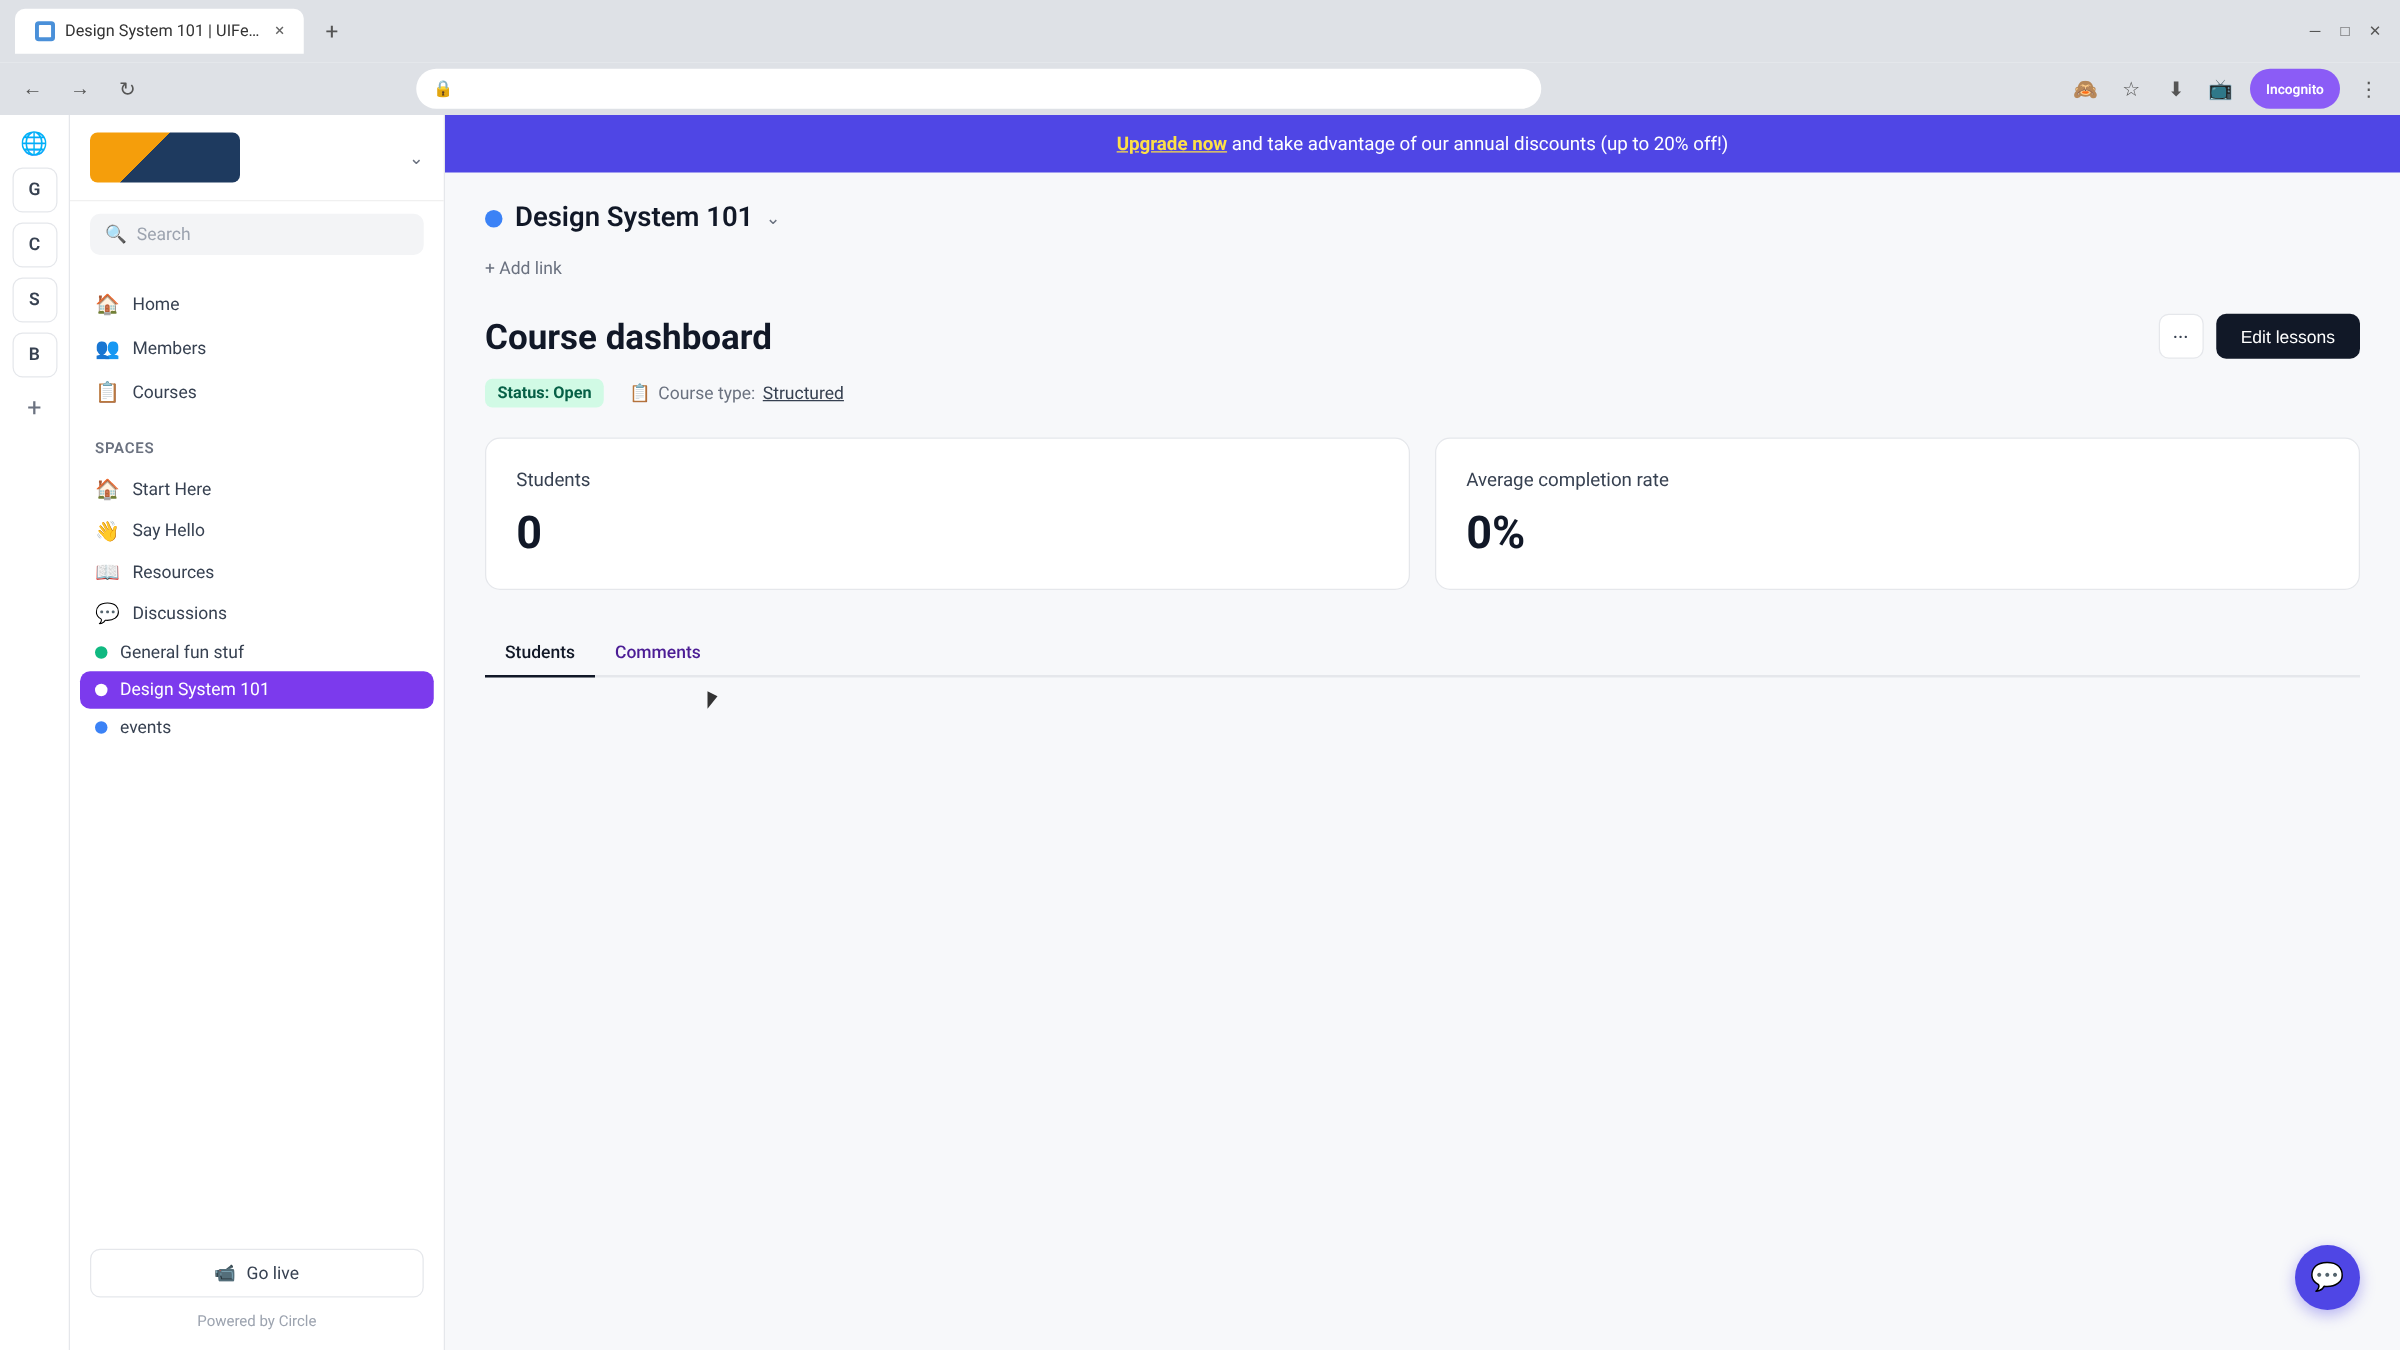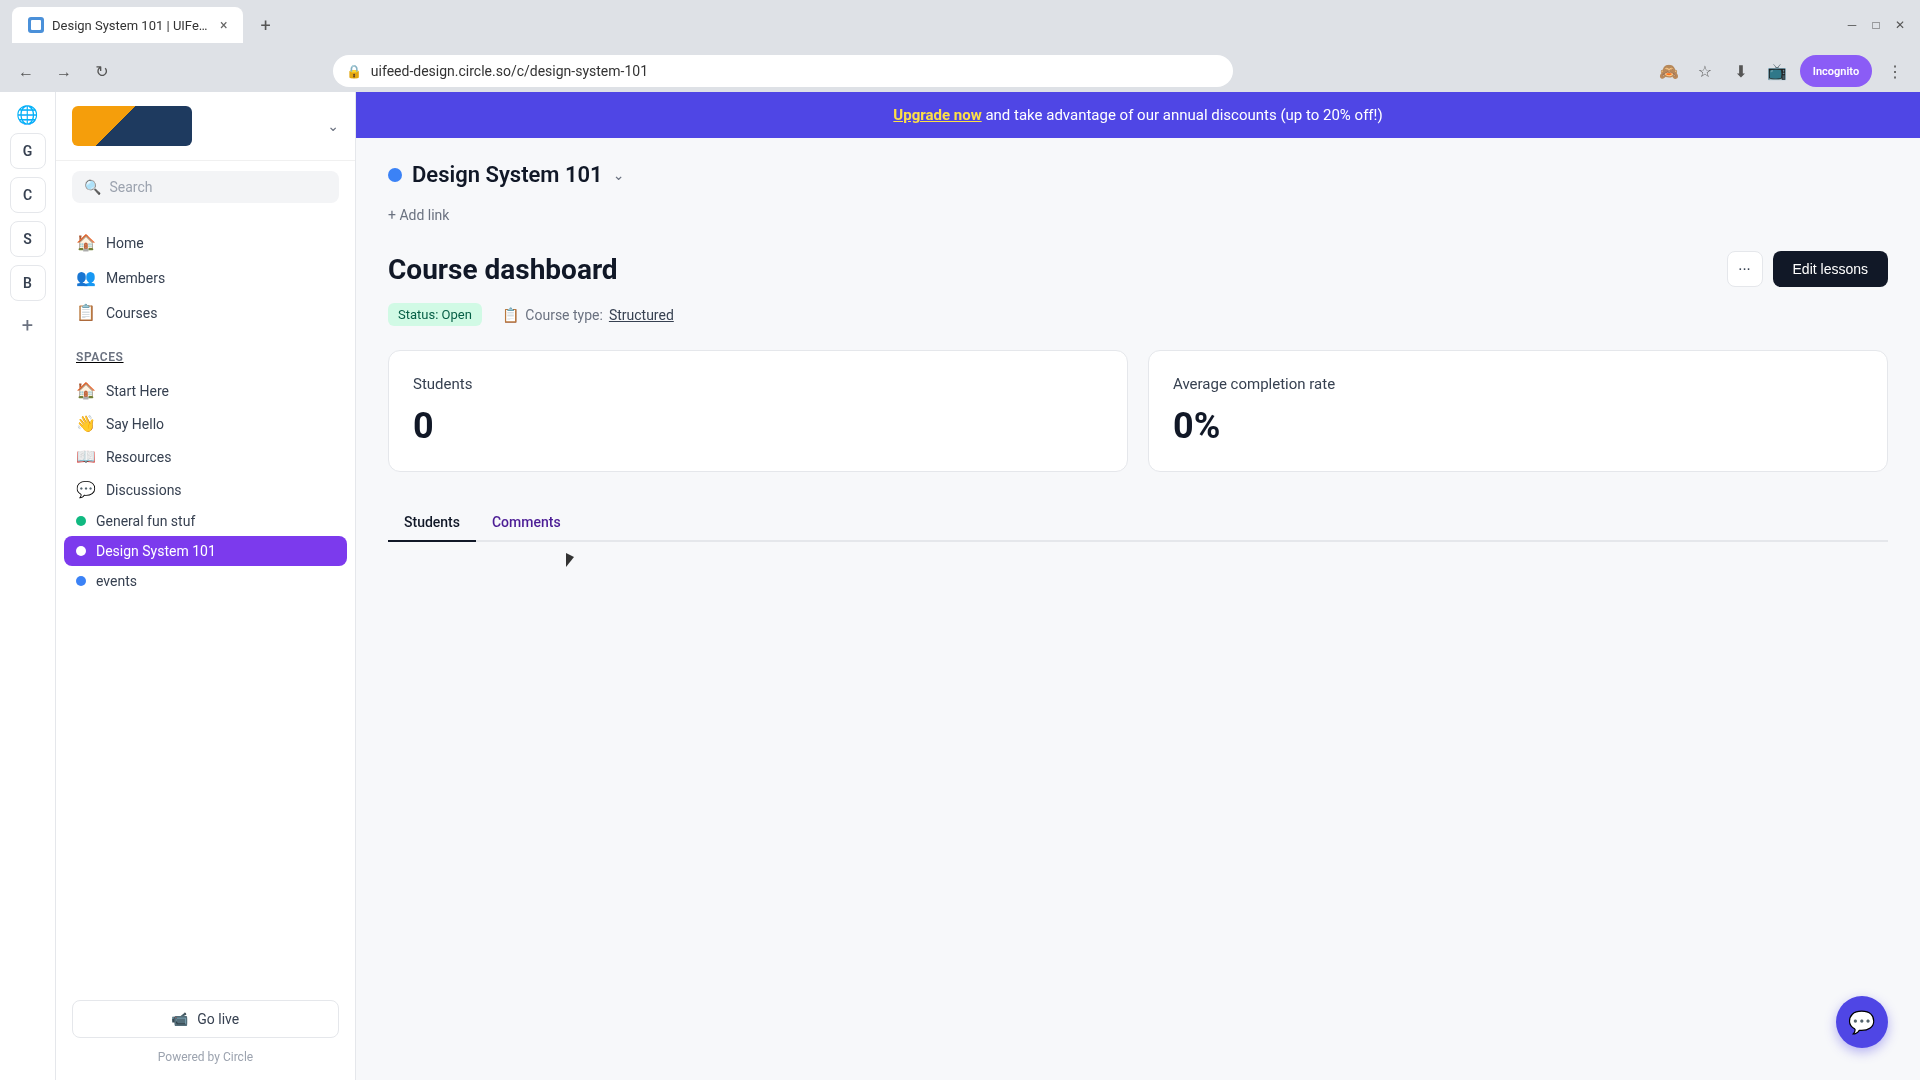--- a/index.html
+++ b/index.html
@@ -40,21 +40,21 @@
     
     .sidebar { width: 300px; background: #fff; border-right: 1px solid #e5e7eb; display: flex; flex-direction: column; }
     .sidebar-header { padding: 14px 16px; display: flex; align-items: center; justify-content: space-between; border-bottom: 1px solid #f0f0f0; }
     .sidebar-logo { width: 120px; height: 40px; background: linear-gradient(135deg, #f59e0b 40%, #1e3a5f 40%); border-radius: 6px; }
     .sidebar-chevron { color: #6b7280; cursor: pointer; font-size: 14px; }
 
     .sidebar-nav { padding: 12px 8px; }
     .sidebar-nav-item { display: flex; align-items: center; gap: 10px; padding: 8px 12px; border-radius: 8px; cursor: pointer; font-size: 14px; color: #374151; }
     .sidebar-nav-icon { font-size: 16px; color: #6b7280; }
 
-    .spaces-section { padding: 8px 20px 4px; text-decoration: underline; }
+    .spaces-section { padding: 8px 20px 4px; }
     .spaces-label { font-size: 12px; font-weight: 600; color: #6b7280; text-transform: uppercase; letter-spacing: 0.05em; margin-bottom: 6px; }
     .sidebar-space-item { display: flex; align-items: center; gap: 10px; padding: 7px 12px; border-radius: 8px; cursor: pointer; font-size: 14px; color: #374151; }
     .sidebar-space-item.active { background: #7c3aed; color: #fff; }
     .space-icon { font-size: 16px; }
     .space-dot { width: 10px; height: 10px; border-radius: 50%; }
     .space-dot-green { background: #10b981; }
     .space-dot-blue { background: #3b82f6; }
 
     .sidebar-bottom { margin-top: auto; padding: 16px; }
     .go-live-btn { width: 100%; padding: 10px; border: 1px solid #e5e7eb; border-radius: 8px; background: #fff; display: flex; align-items: center; justify-content: center; gap: 8px; font-size: 14px; color: #374151; cursor: pointer; }
@@ -80,21 +80,21 @@
 
     
     .dashboard-header { display: flex; align-items: center; justify-content: space-between; margin-bottom: 16px; }
     .dashboard-title { font-size: 28px; font-weight: 700; color: #111827; }
     .dashboard-actions { display: flex; gap: 10px; align-items: center; }
     .more-btn { width: 36px; height: 36px; border: 1px solid #e5e7eb; border-radius: 8px; background: #fff; display: flex; align-items: center; justify-content: center; cursor: pointer; color: #374151; font-size: 16px; }
     .edit-lessons-btn { padding: 10px 20px; background: #111827; color: #fff; border-radius: 8px; font-size: 14px; font-weight: 400; cursor: pointer; border: none; }
 
     
     .status-row { display: flex; align-items: center; gap: 20px; margin-bottom: 24px; }
-    .status-badge { background: #d1fae5; color: #065f46; font-size: 13px; padding: 4px 10px; border-radius: 6px; font-weight: 400; }
+    .status-badge { background: #d1fae5; color: #065f46; font-size: 13px; padding: 4px 10px; border-radius: 6px; font-weight: 700; }
     .course-type { display: flex; align-items: center; gap: 6px; font-size: 14px; color: #374151; }
     .course-type-label { color: #6b7280; }
 
     
     .stats-row { display: flex; gap: 20px; margin-bottom: 32px; }
     .stat-card { flex: 1; background: #fff; border: 1px solid #e5e7eb; border-radius: 12px; padding: 24px; }
     .stat-label { font-size: 15px; color: #374151; margin-bottom: 12px; }
     .stat-value { font-size: 36px; font-weight: 700; color: #111827; }
 
     
@@ -130,21 +130,20 @@
     <div class="win-btn">✕</div>
   </div>
 </div>
 
 <div class="address-bar-row">
   <div class="nav-btn">←</div>
   <div class="nav-btn">→</div>
   <div class="nav-btn">↻</div>
   <div class="address-bar">
     <span class="address-lock">🔒</span>
-    <span class="address-text">uifeed-design.circle.so/c/design-system-101</span>
   </div>
   <div class="right-icons">
     <div class="right-icon">🙈</div>
     <div class="right-icon">☆</div>
     <div class="right-icon">⬇</div>
     <div class="right-icon">📺</div>
     <div class="user-avatar-btn" style="font-size:11px;width:72px;border-radius:16px;padding:0 10px;">Incognito</div>
     <div class="right-icon">⋮</div>
   </div>
 </div>

